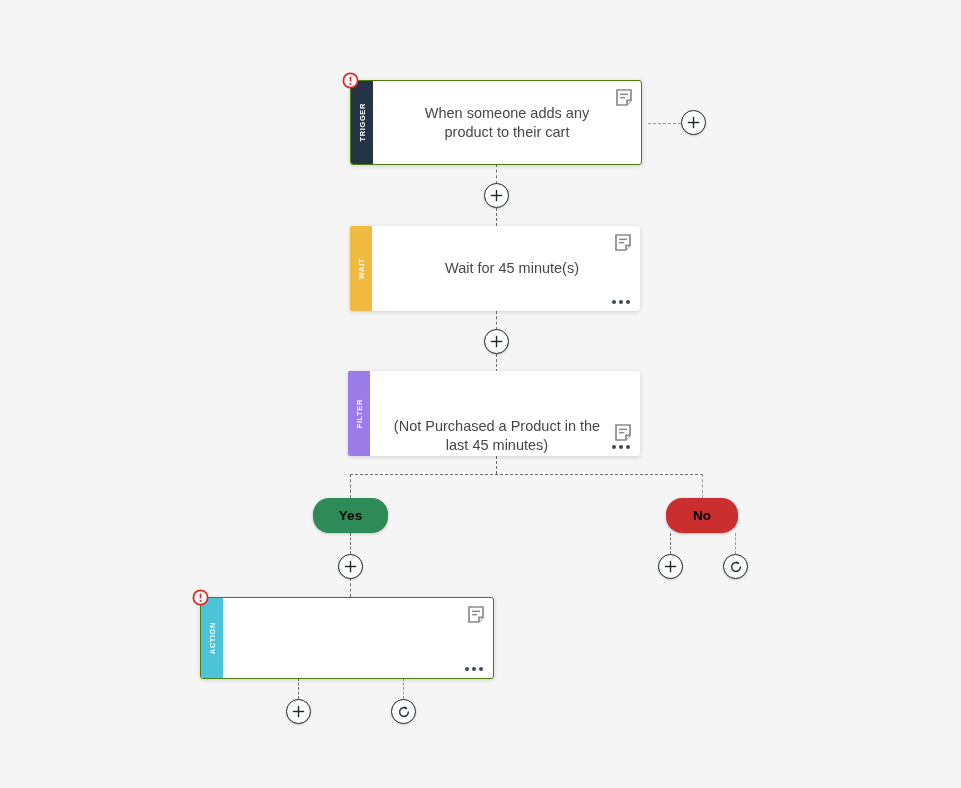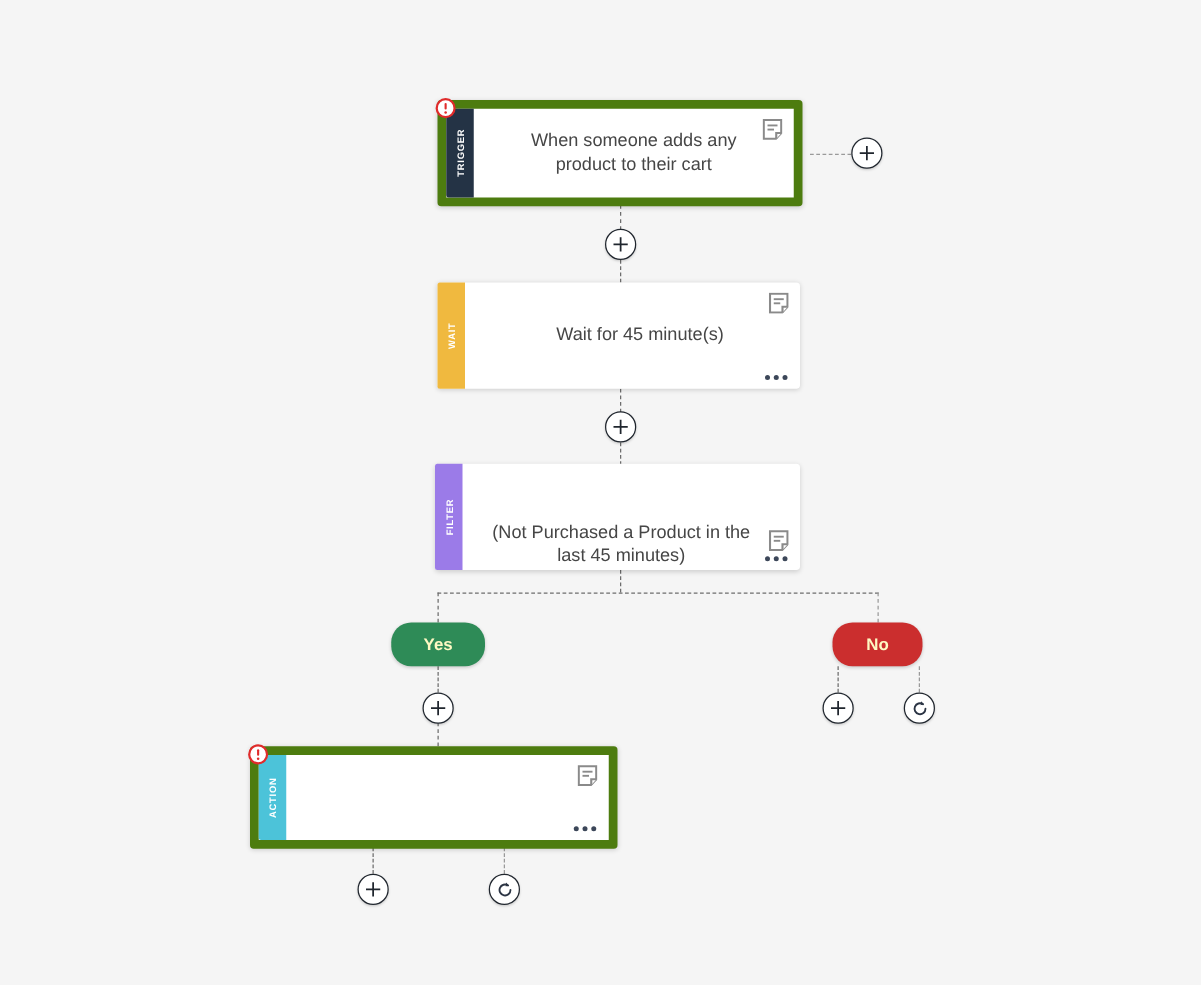--- a/index.html
+++ b/index.html
@@ -24,21 +24,21 @@
 
   
   .card {
     position: absolute;
     background: #ffffff;
     border-radius: 3px;
     box-shadow: 0 1px 4px rgba(0,0,0,.16);
     display: flex;
     overflow: visible;
   }
-  .card.alert { border: 7px solid #4d7c0f; gap: 12px; }
+  .card.alert { border: 1px solid #4d7c0f; gap: 12px; }
   .rail {
     width: 22px;
     flex: 0 0 22px;
     border-radius: 2px 0 0 2px;
     display: flex; align-items: center; justify-content: center;
     position: relative;
   }
   .rail-label {
     font-size: 7.5px;
     font-weight: bold;
@@ -81,21 +81,21 @@
     width: 17px; height: 17px;
     left: -9px; top: -9px;
     z-index: 5;
   }
 
   
   .pill {
     position: absolute;
     border-radius: 16px;
     display: flex; align-items: center; justify-content: center;
-    color: #fef9c3;
+    color: #000000;
     font-size: 13.5px;
     font-weight: bold;
     box-shadow: 0 1px 3px rgba(0,0,0,.2);
   }
 
   
   .cbtn {
     position: absolute;
     width: 25px; height: 25px;
     border-radius: 50%;

